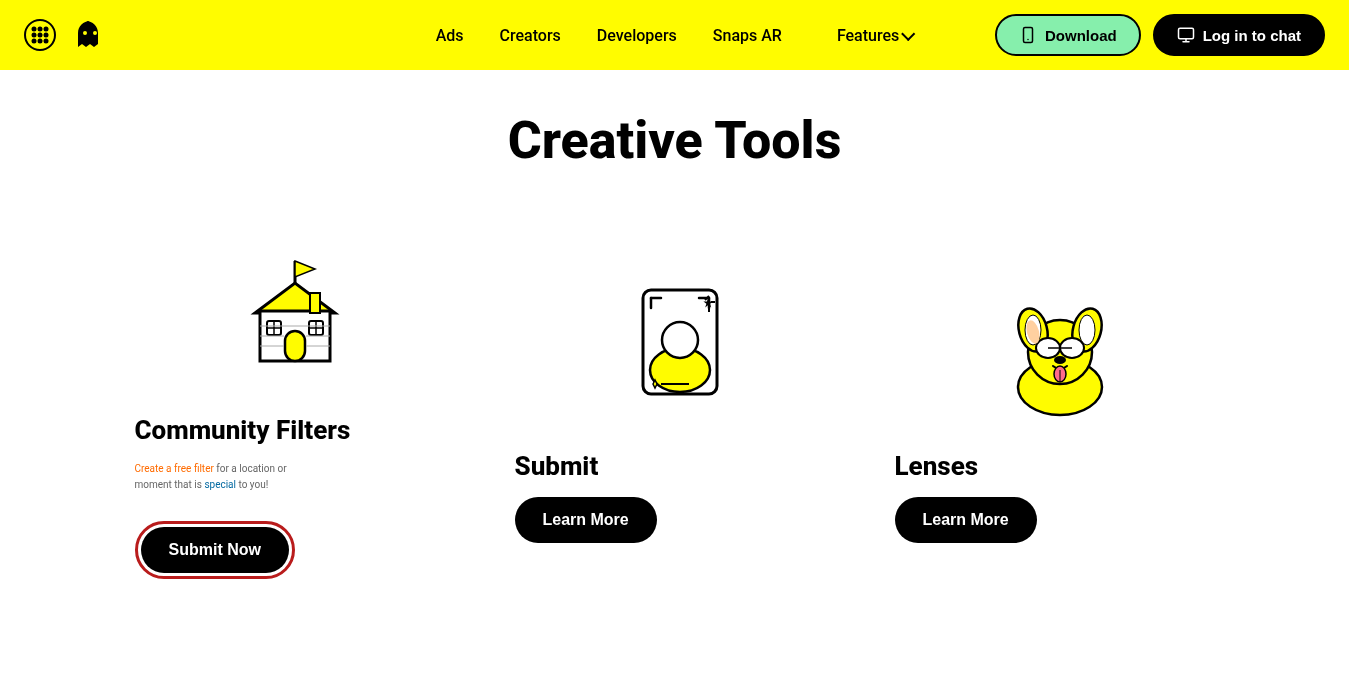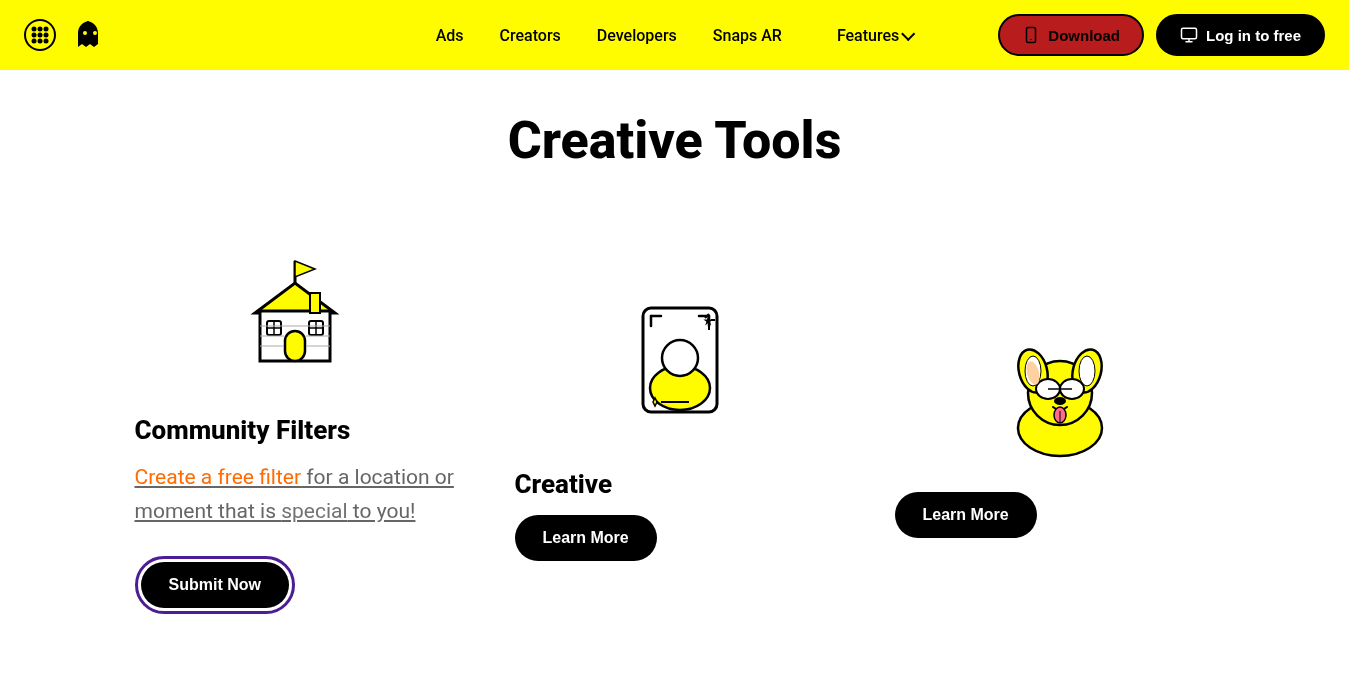--- a/index.html
+++ b/index.html
@@ -40,21 +40,21 @@
       cursor: pointer;
       text-decoration: none;
     }
     .nav-link-features {
       display: flex;
       align-items: center;
       gap: 4px;
       margin-left: 19px;
     }
     .btn-download {
-      background: #b91c1c;
+      background: #86efac;
       border: 2px solid #000;
       border-radius: 50px;
       padding: 10px 22px;
       font-size: 15px;
       font-weight: 700;
       cursor: pointer;
       display: flex;
       align-items: center;
       gap: 8px;
     }
@@ -104,39 +104,38 @@
       justify-content: center;
       margin-bottom: 24px;
     }
     .card-title {
       font-size: 26px;
       font-weight: 800;
       color: #000;
       margin-bottom: 16px;
     }
     .card-desc {
-      font-size: 21px;
+      font-size: 10px;
       color: #666;
       line-height: 1.6;
       margin-bottom: 28px;
-      text-decoration: underline;
     }
     .btn-primary {
       background: #000;
       color: #fff;
       border: none;
       border-radius: 50px;
       padding: 14px 28px;
       font-size: 16px;
       font-weight: 700;
       cursor: pointer;
     }
     .btn-submit-wrapper {
       display: inline-block;
-      border: 3px solid #4c1d95;
+      border: 3px solid #b91c1c;
       border-radius: 50px;
       padding: 3px;
     }
 
     
     svg { display: block; }
 
     
     .chevron {
       width: 10px;
@@ -199,21 +198,21 @@
       </span>
       <span>Download</span>
     </button>
     <button class="btn-login">
       <span>
         <svg width="18" height="18" viewBox="0 0 24 24" fill="none">
           <rect x="2" y="3" width="20" height="14" rx="2" stroke="#fff" stroke-width="2"></rect>
           <path d="M8 21h8M12 17v4" stroke="#fff" stroke-width="2" stroke-linecap="round"></path>
         </svg>
       </span>
-      <span>Log in to free</span>
+      <span>Log in to chat</span>
     </button>
   </div>
 </nav>
 
 <main class="main-content">
   <h1 class="page-title">Creative Tools</h1>
 
   <div class="cards-container">
 
     <div class="card">
@@ -242,21 +241,21 @@
 
           <line x1="35" y1="85" x2="105" y2="85" stroke="#aaa" stroke-width="1"></line>
           <line x1="35" y1="95" x2="59" y2="95" stroke="#aaa" stroke-width="1"></line>
           <line x1="81" y1="95" x2="105" y2="95" stroke="#aaa" stroke-width="1"></line>
           <line x1="35" y1="105" x2="59" y2="105" stroke="#aaa" stroke-width="1"></line>
           <line x1="81" y1="105" x2="105" y2="105" stroke="#aaa" stroke-width="1"></line>
         </svg>
       </div>
       <h2 class="card-title">Community Filters</h2>
       <p class="card-desc">
-        <span style="color:#FF6B00;">Create a free filter</span><span> for a location or<br>moment that is </span><span style="color:#737373;">special</span><span> to you!</span>
+        <span style="color:#FF6B00;">Create a free filter</span><span> for a location or<br>moment that is </span><span style="color:#0369a1;">special</span><span> to you!</span>
       </p>
       <div class="btn-submit-wrapper">
         <button class="btn-primary">Submit Now</button>
       </div>
     </div>
 
     <div class="card">
       <div class="card-icon">
 
         <svg width="140" height="150" viewBox="0 0 140 150" fill="none">
@@ -275,21 +274,21 @@
           <path d="M104 26 L94 26" stroke="#000" stroke-width="2.5" stroke-linecap="round"></path>
 
           <line x1="56" y1="112" x2="84" y2="112" stroke="#000" stroke-width="2"></line>
           <polygon points="48,112 50,108 52,112 50,116" fill="#FFFC00" stroke="#000" stroke-width="1.5"></polygon>
 
           <line x1="100" y1="28" x2="104" y2="24" stroke="#000" stroke-width="2"></line>
           <line x1="106" y1="30" x2="110" y2="30" stroke="#000" stroke-width="2"></line>
           <line x1="104" y1="36" x2="104" y2="40" stroke="#000" stroke-width="2"></line>
         </svg>
       </div>
-      <h2 class="card-title">Creative</h2>
+      <h2 class="card-title">Submit</h2>
       <button class="btn-primary">Learn More</button>
     </div>
 
     <div class="card">
       <div class="card-icon">
 
         <svg width="140" height="150" viewBox="0 0 140 150" fill="none">
 
           <ellipse cx="75" cy="115" rx="42" ry="28" fill="#FFFC00" stroke="#000" stroke-width="2.5"></ellipse>
 
@@ -309,17 +308,18 @@
           <ellipse cx="75" cy="88" rx="6" ry="4" fill="#000"></ellipse>
 
           <path d="M68 94 Q75 100 82 94" stroke="#000" stroke-width="2" fill="none" stroke-linecap="round"></path>
 
           <ellipse cx="75" cy="102" rx="6" ry="8" fill="#FF6B8A" stroke="#000" stroke-width="1.5"></ellipse>
           <line x1="75" y1="98" x2="75" y2="110" stroke="#000" stroke-width="1"></line>
 
           <ellipse cx="48" cy="60" rx="6" ry="12" fill="#FFD0A0" stroke="none" transform="rotate(-15,48,60)"></ellipse>
         </svg>
       </div>
+      <h2 class="card-title">Lenses</h2>
       <button class="btn-primary">Learn More</button>
     </div>
 
   </div>
 </main>
 
 </body></html>

